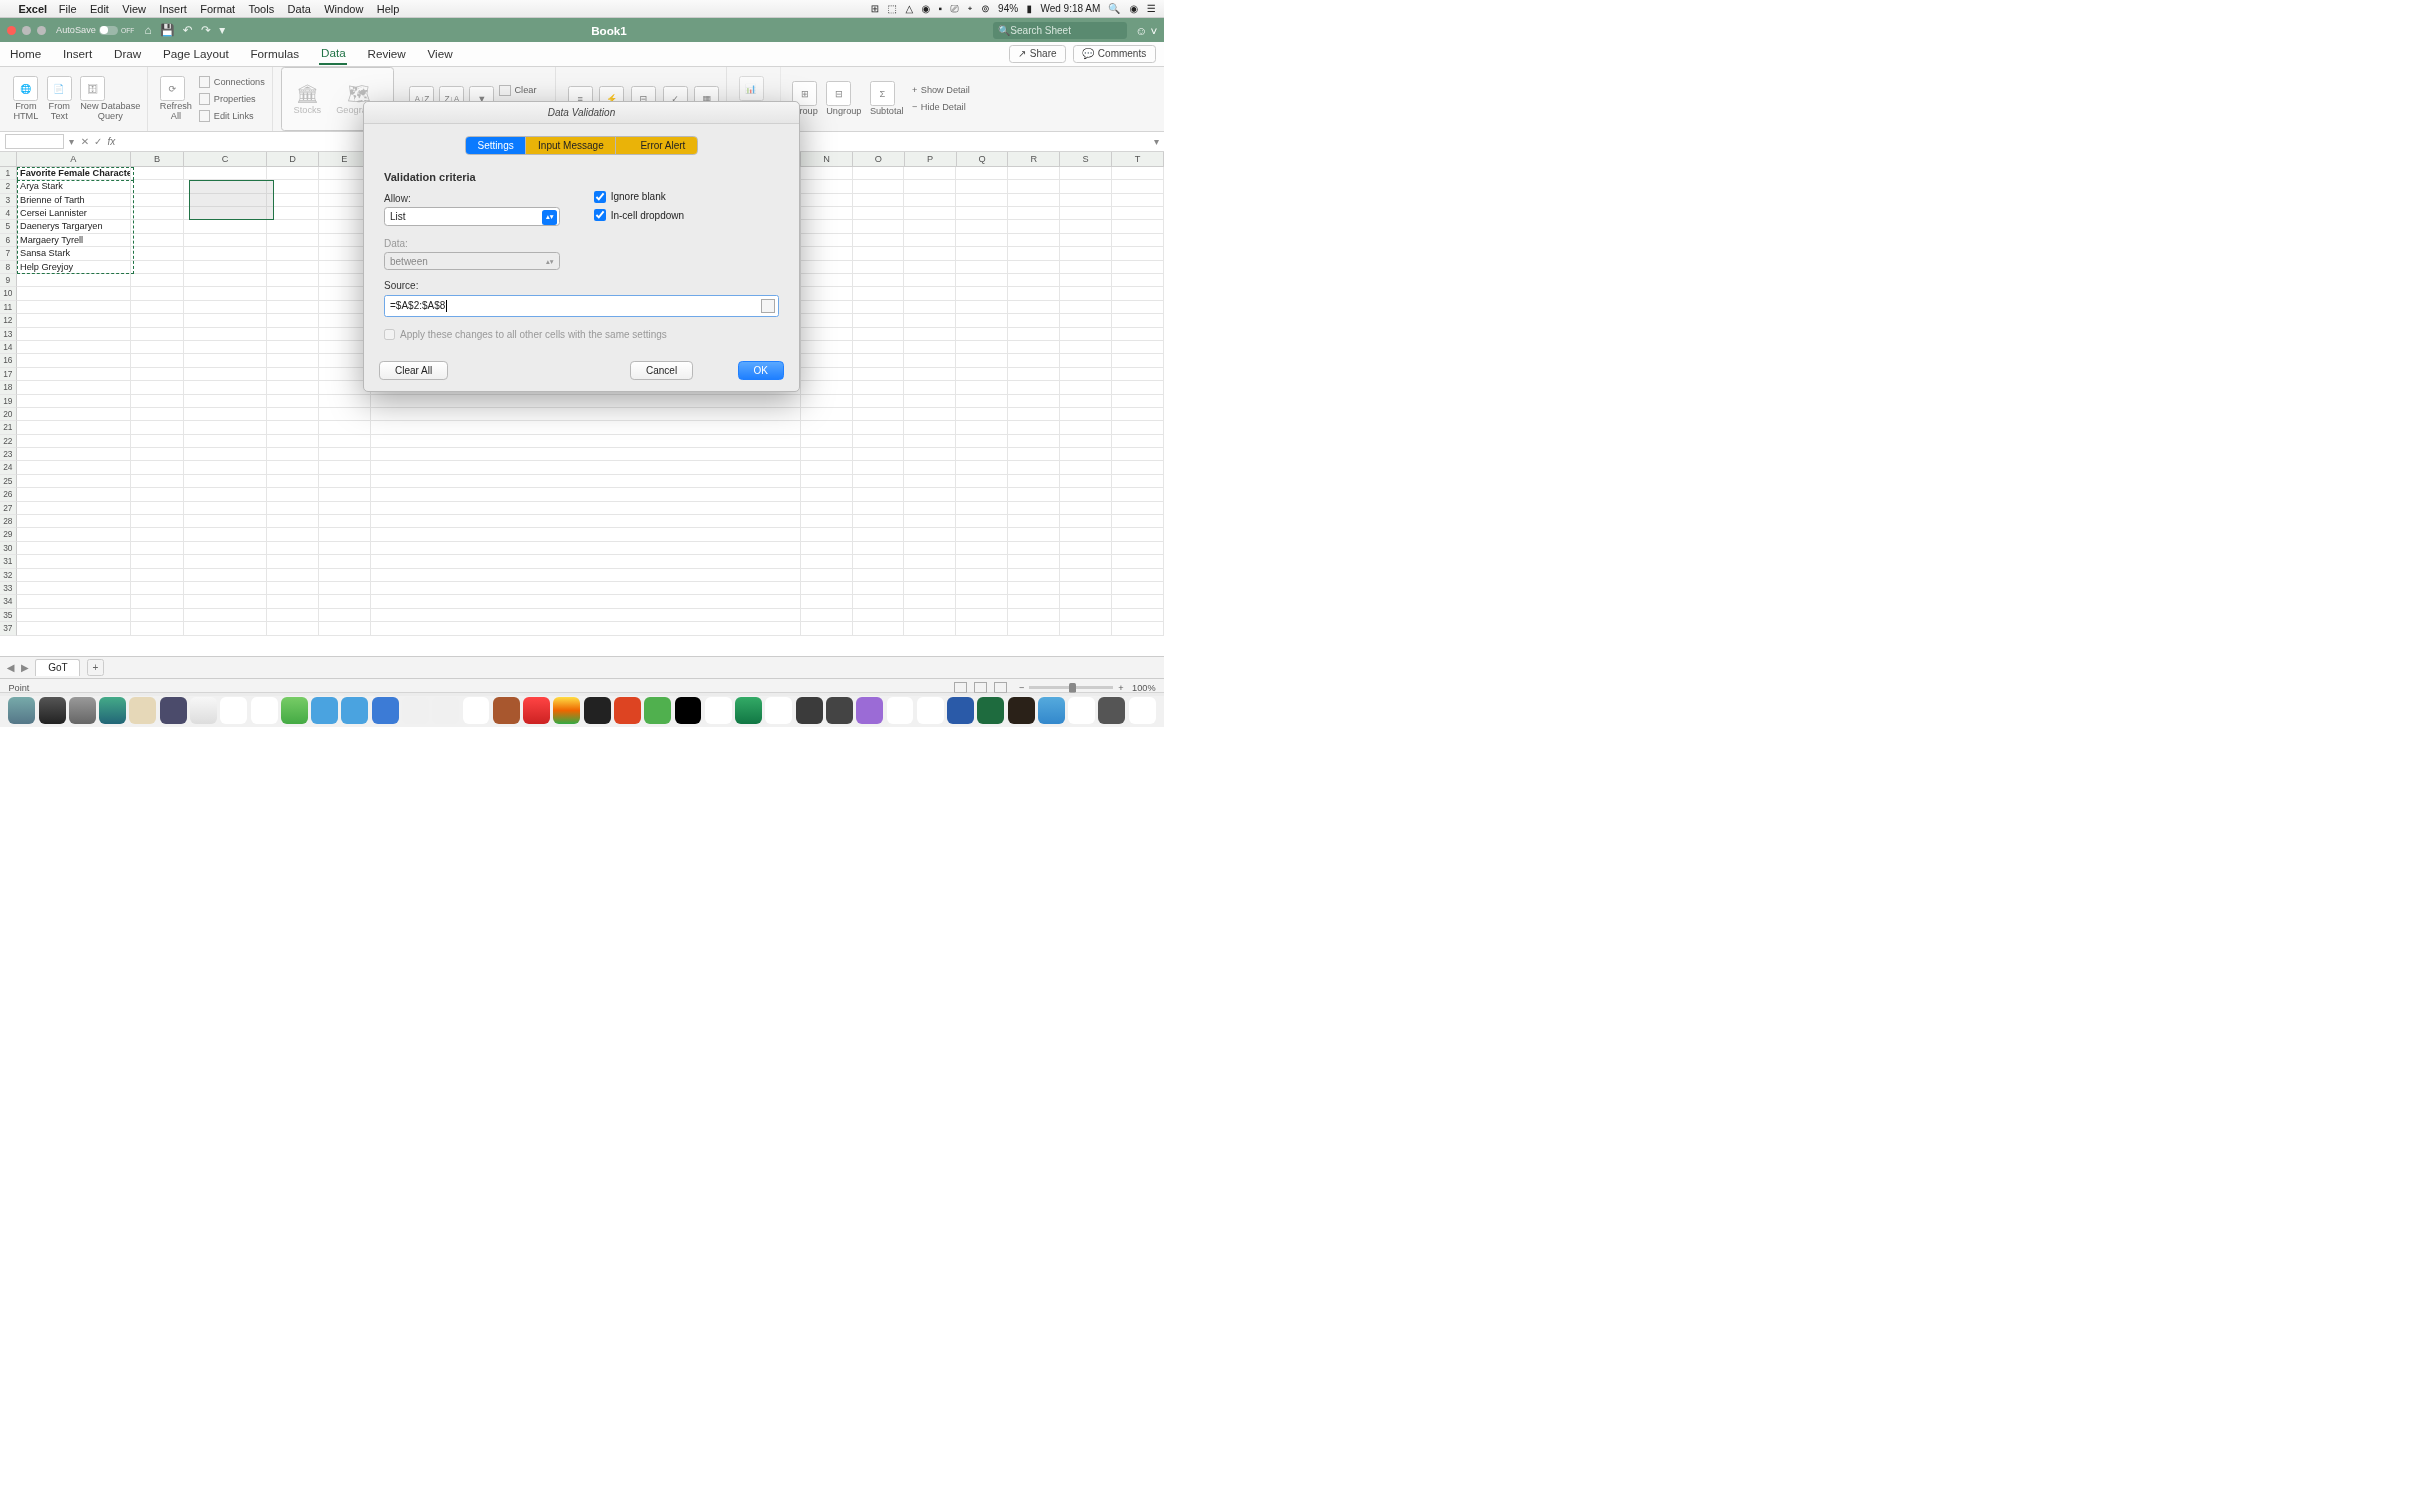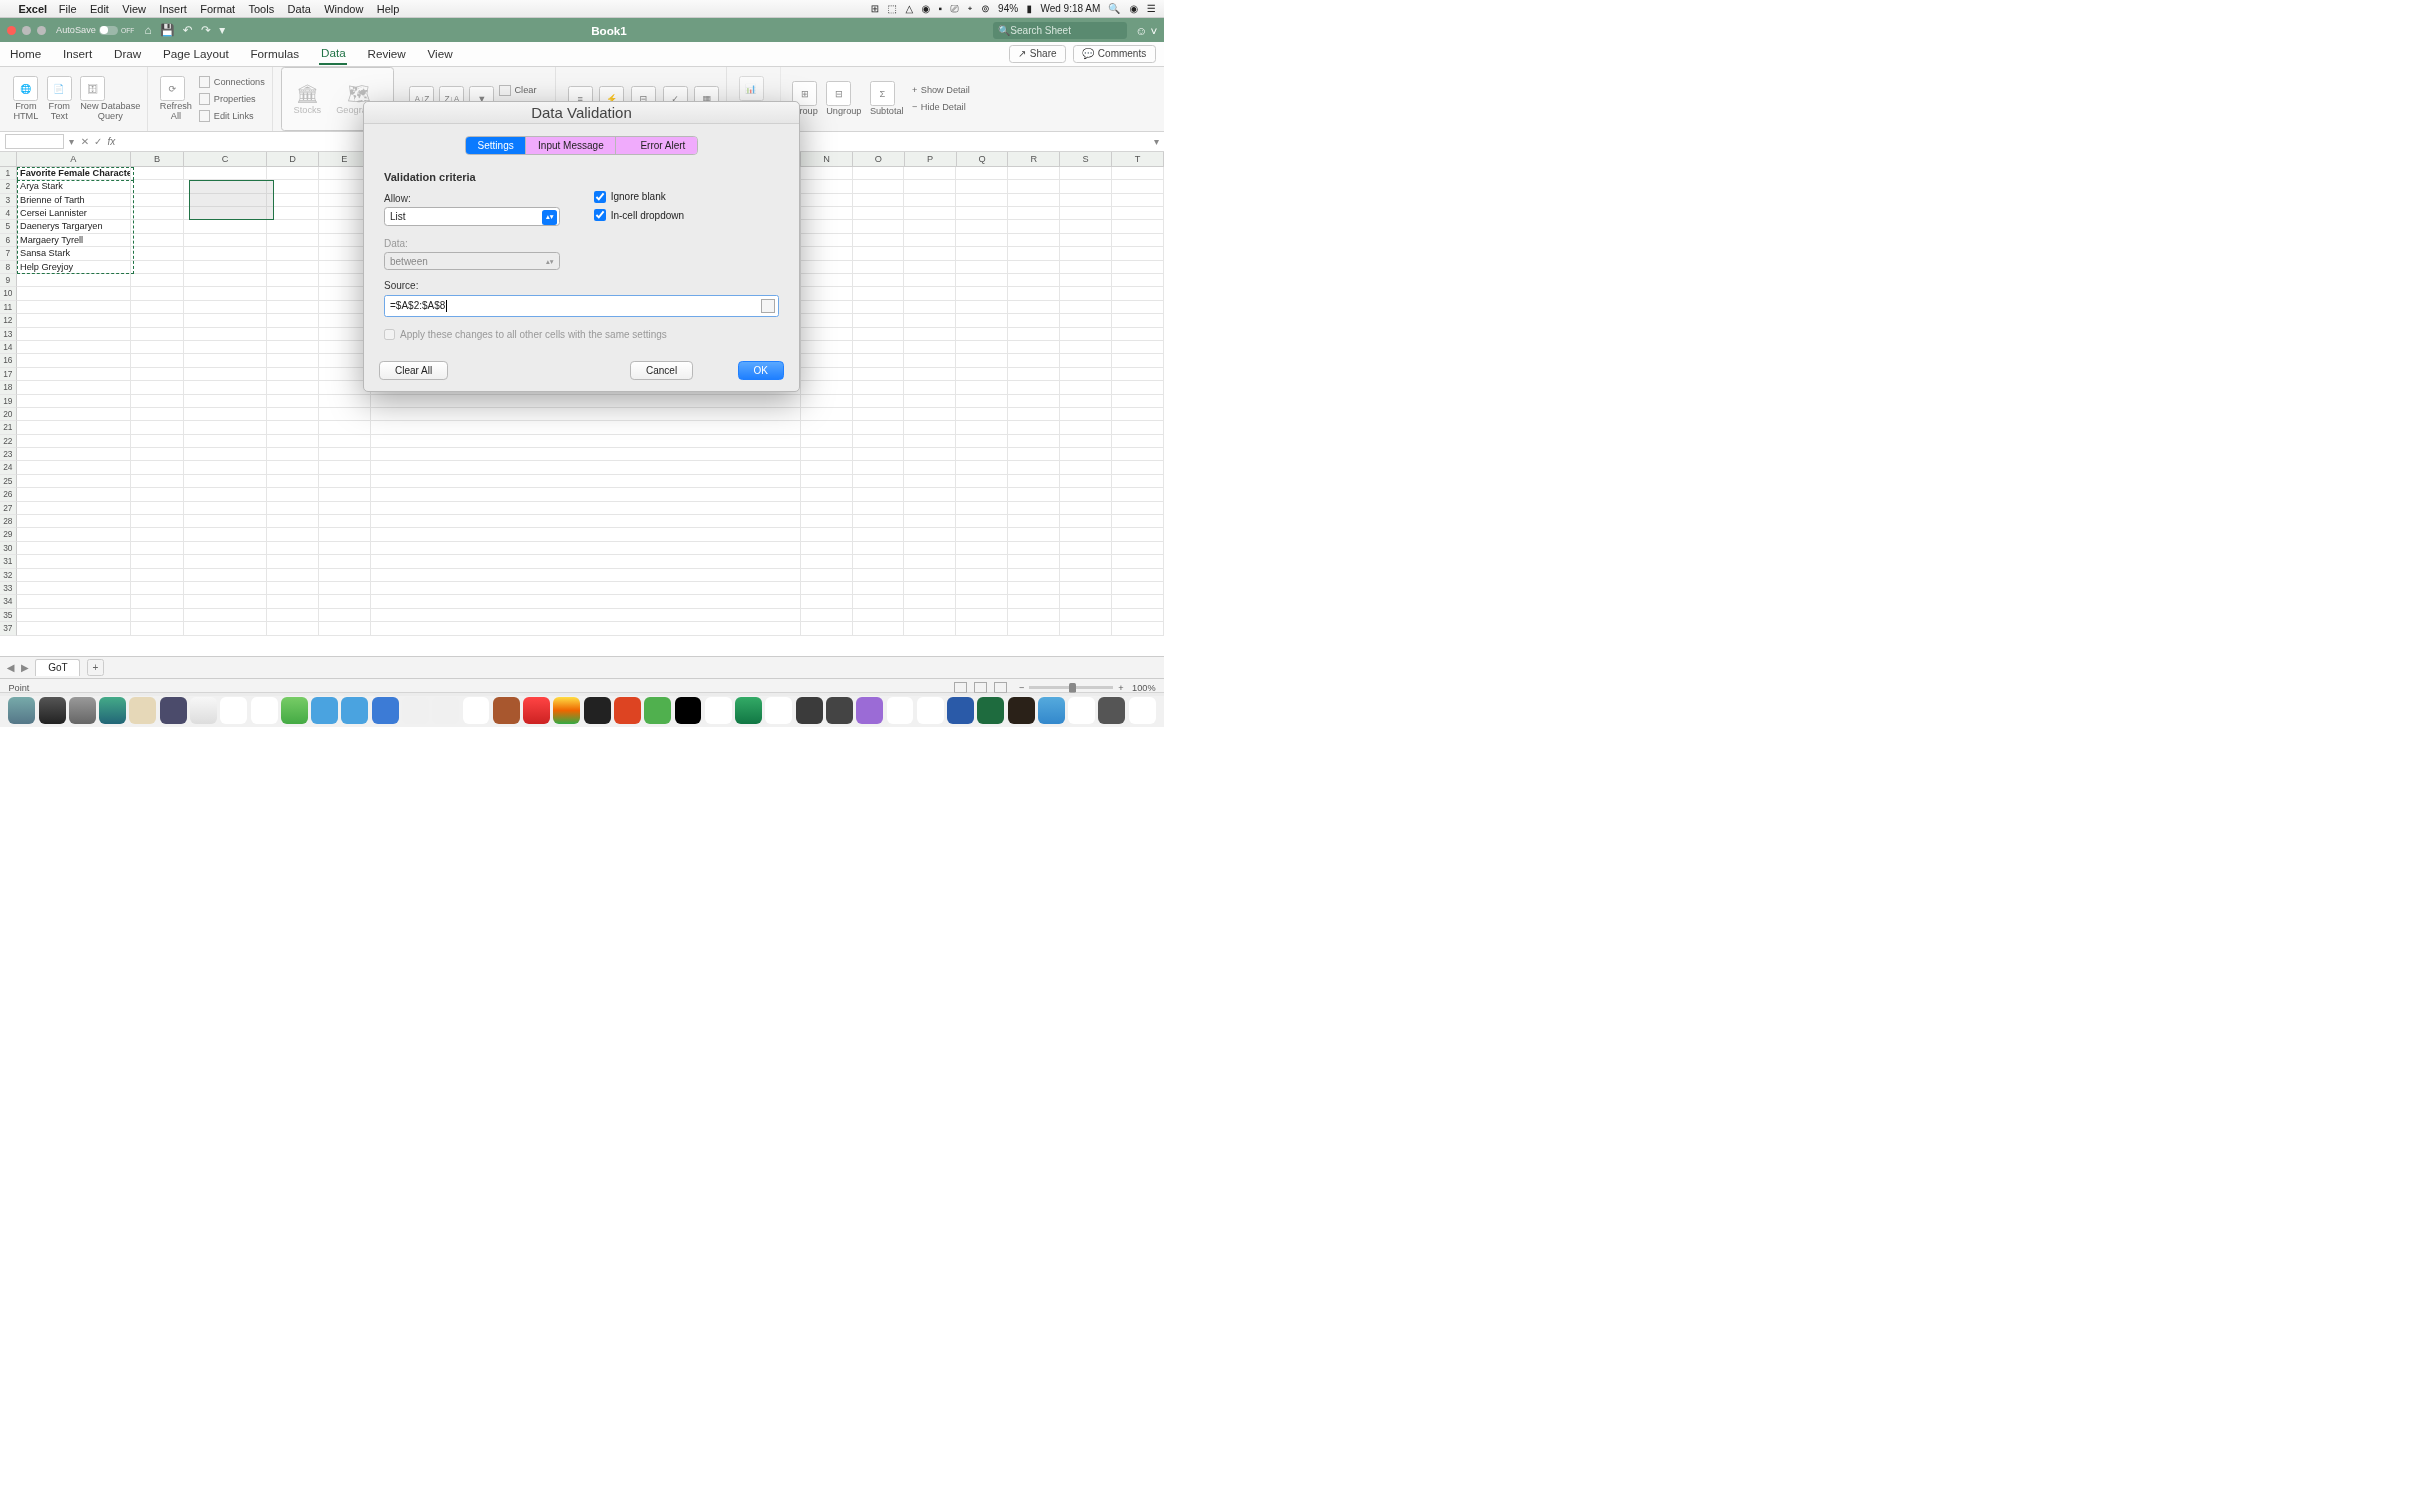--- a/index.html
+++ b/index.html
@@ -111,24 +111,24 @@
 .dock .app:nth-child(32){background:#2a5aa8;}
 .dock .app:nth-child(33){background:#1e6b3e;}
 .dock .app:nth-child(34){background:#2a2118; color:#e0a030;}
 .dock .app:nth-child(35){background:linear-gradient(#5ad,#38c);}
 .dock .app:nth-child(36){background:#fff;}
 .dock .app:nth-child(37){background:#555;}
 .dock .app:nth-child(38){background:#fff;}
 
 
 .dialog-backdrop{position:absolute; left:363px; top:101px; width:437px; background:#ececec; border:0.8px solid #b8b8b8; border-radius:5px; box-shadow:0 10px 34px rgba(0,0,0,0.35);}
-.dialog-title{height:22px; text-align:center; line-height:22px; font-size:15px; color:#444; border-bottom:0.8px solid #d0d0d0; background:linear-gradient(#f5f5f5,#e6e6e6); border-radius:5px 5px 0 0;}
+.dialog-title{height:22px; text-align:center; line-height:22px; font-size:10px; color:#444; border-bottom:0.8px solid #d0d0d0; background:linear-gradient(#f5f5f5,#e6e6e6); border-radius:5px 5px 0 0;font-style:italic;}
 .dialog-tabs{display:flex; justify-content:center; margin:11.7px 0 8.4px;}
 .seg{border:0.8px solid #b8b8b8; display:flex; border-radius:4.2px; overflow:hidden; font-size:10px;}
-.seg .segbtn{padding:3.4px 11.7px; background:#f0abfc; border-right:0.8px solid #b8b8b8;}
+.seg .segbtn{padding:3.4px 11.7px; background:#eab308; border-right:0.8px solid #b8b8b8;}
 .seg .segbtn:last-child{border-right:none;padding-left:24px;}
 .seg .segbtn.active{background:#0a7aff; color:#fff;}
 .dialog-body{padding:6.7px 20px 13.4px;}
 .section-title{font-weight:600; font-size:11px; margin-bottom:8.4px; color:#333;}
 .form-row{display:flex; align-items:center; gap:25px; margin-bottom:10px;}
 .form-col{flex:1;}
 .form-label{font-size:10px; color:#333; margin-bottom:3.4px; display:block;}
 .select{width:176px; height:18.4px; background:#fff; border:0.8px solid #b0b0b0; border-radius:3.4px; display:flex; align-items:center; padding:0 5px; font-size:10px; position:relative;}
 .select .arrow{position:absolute; right:1.7px; top:1.7px; width:15px; height:15px; background:#0a7aff; border-radius:2.5px; display:flex; align-items:center; justify-content:center; color:#fff; font-size:7.5px; flex-direction:column; line-height:4.2px;}
 .select.disabled{background:#ececec; color:#888;}

